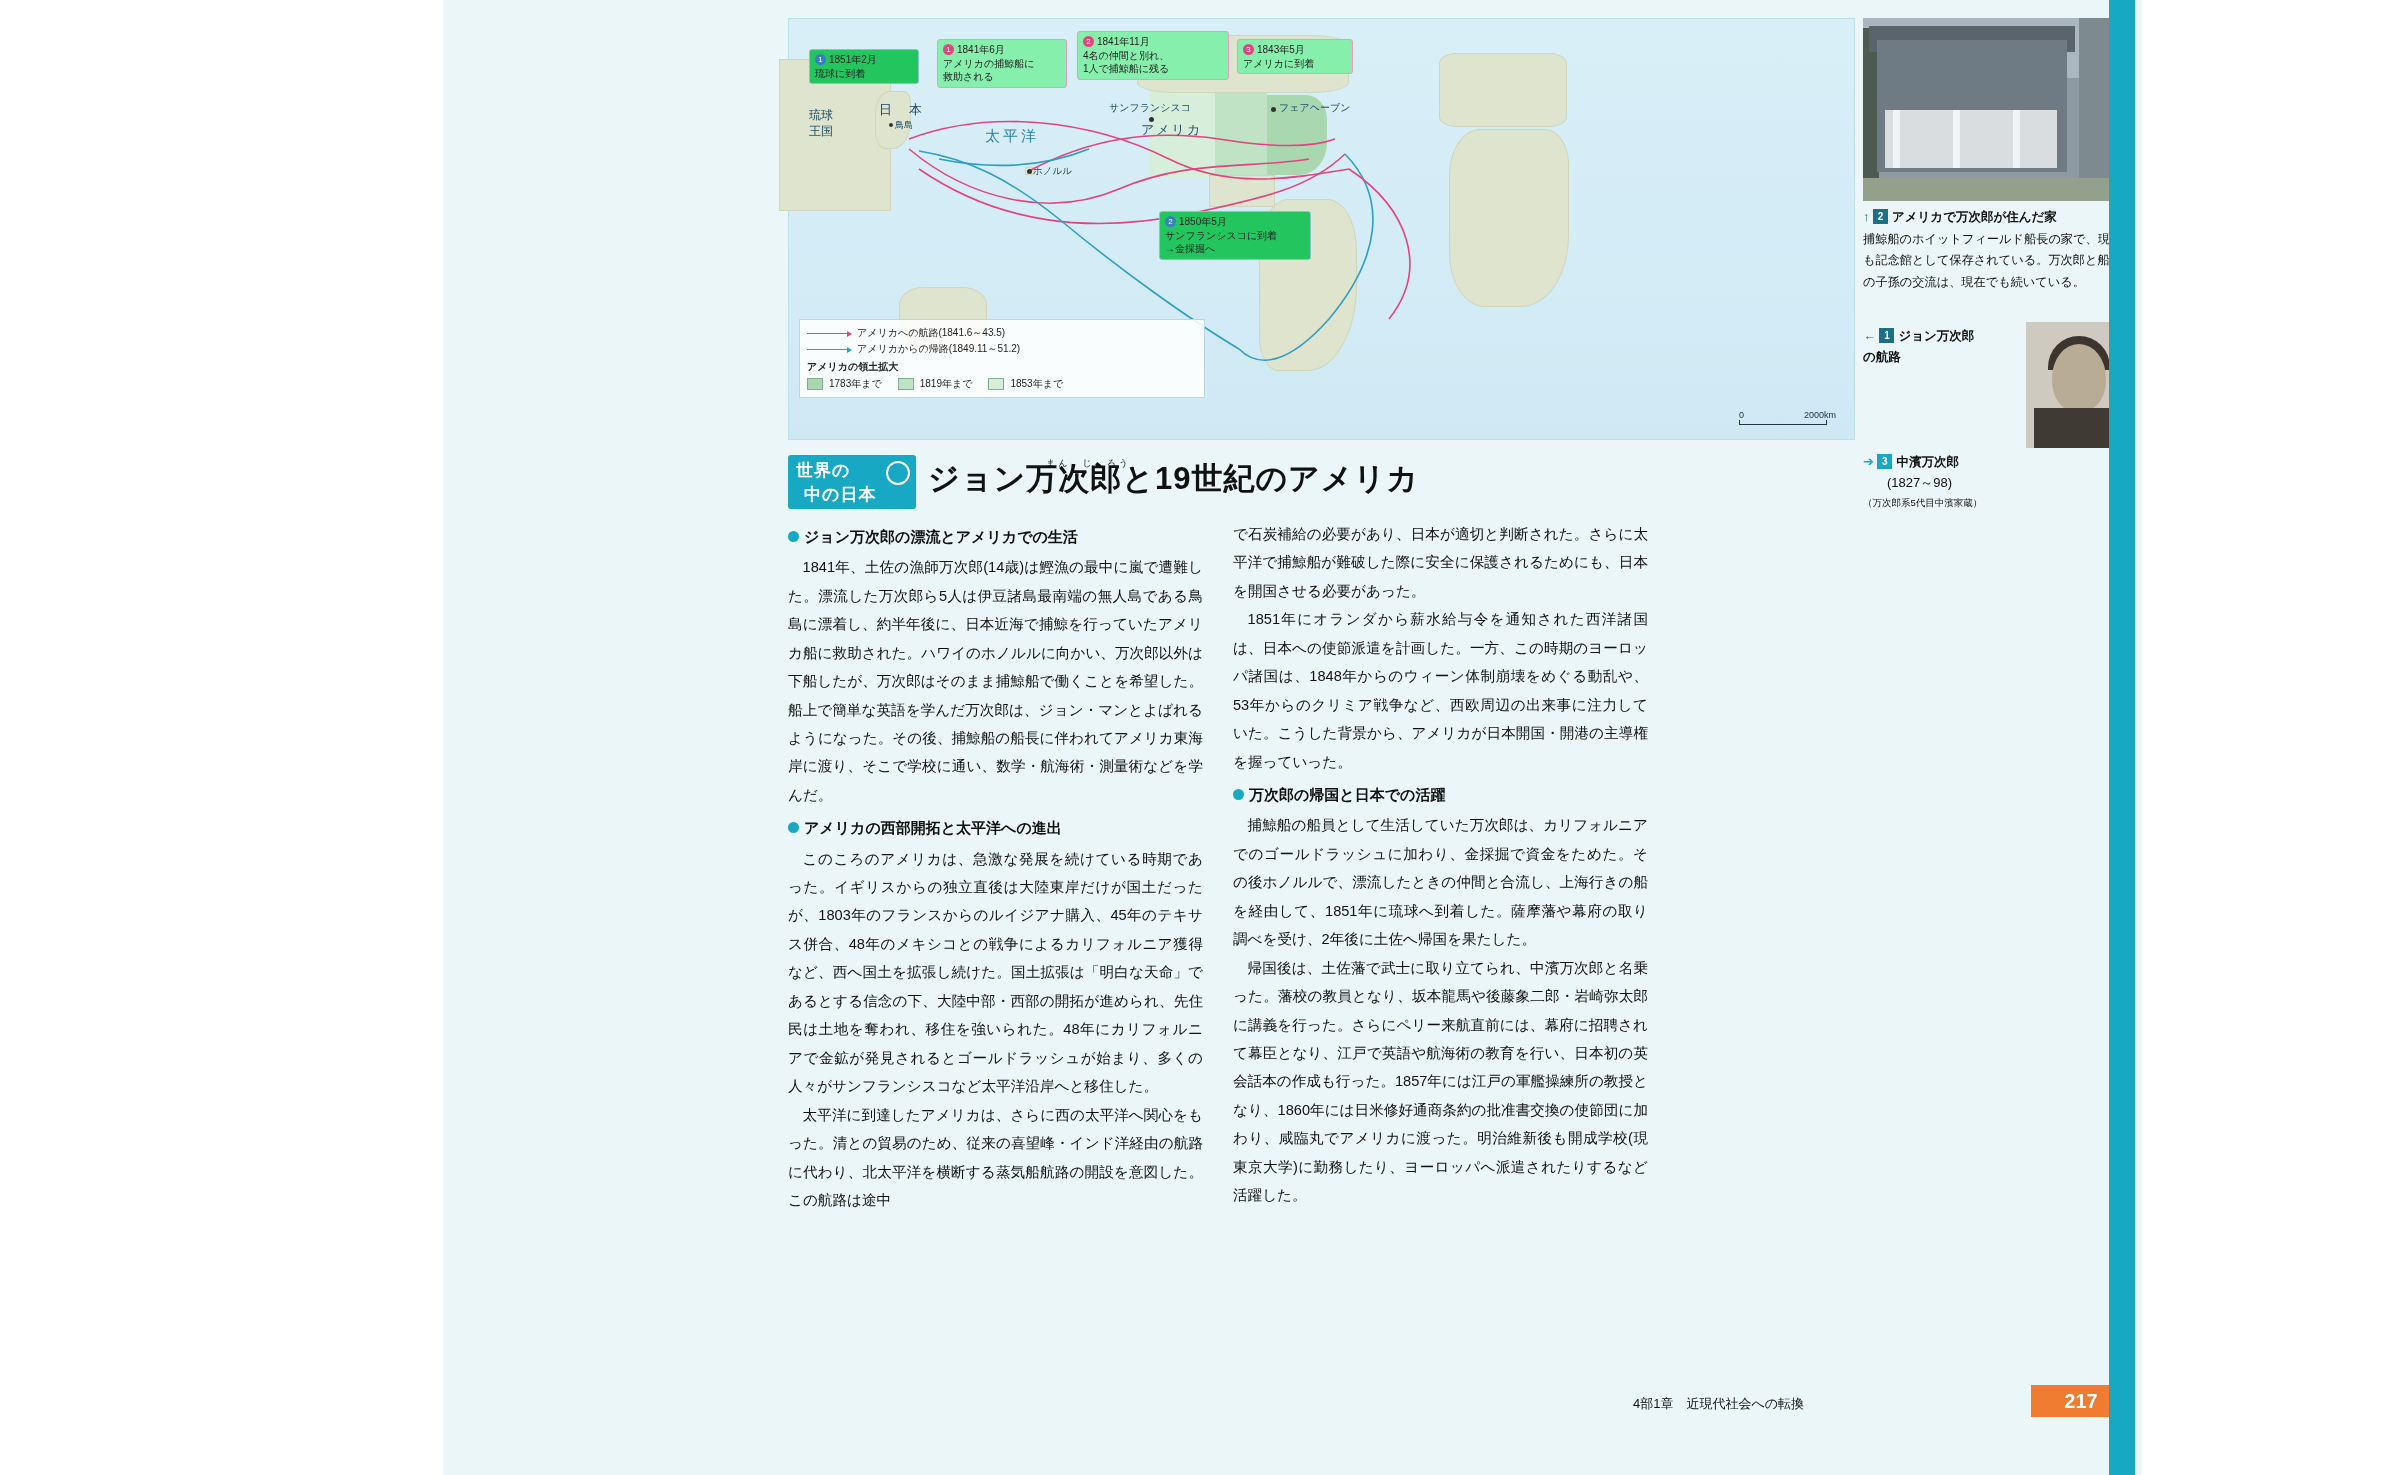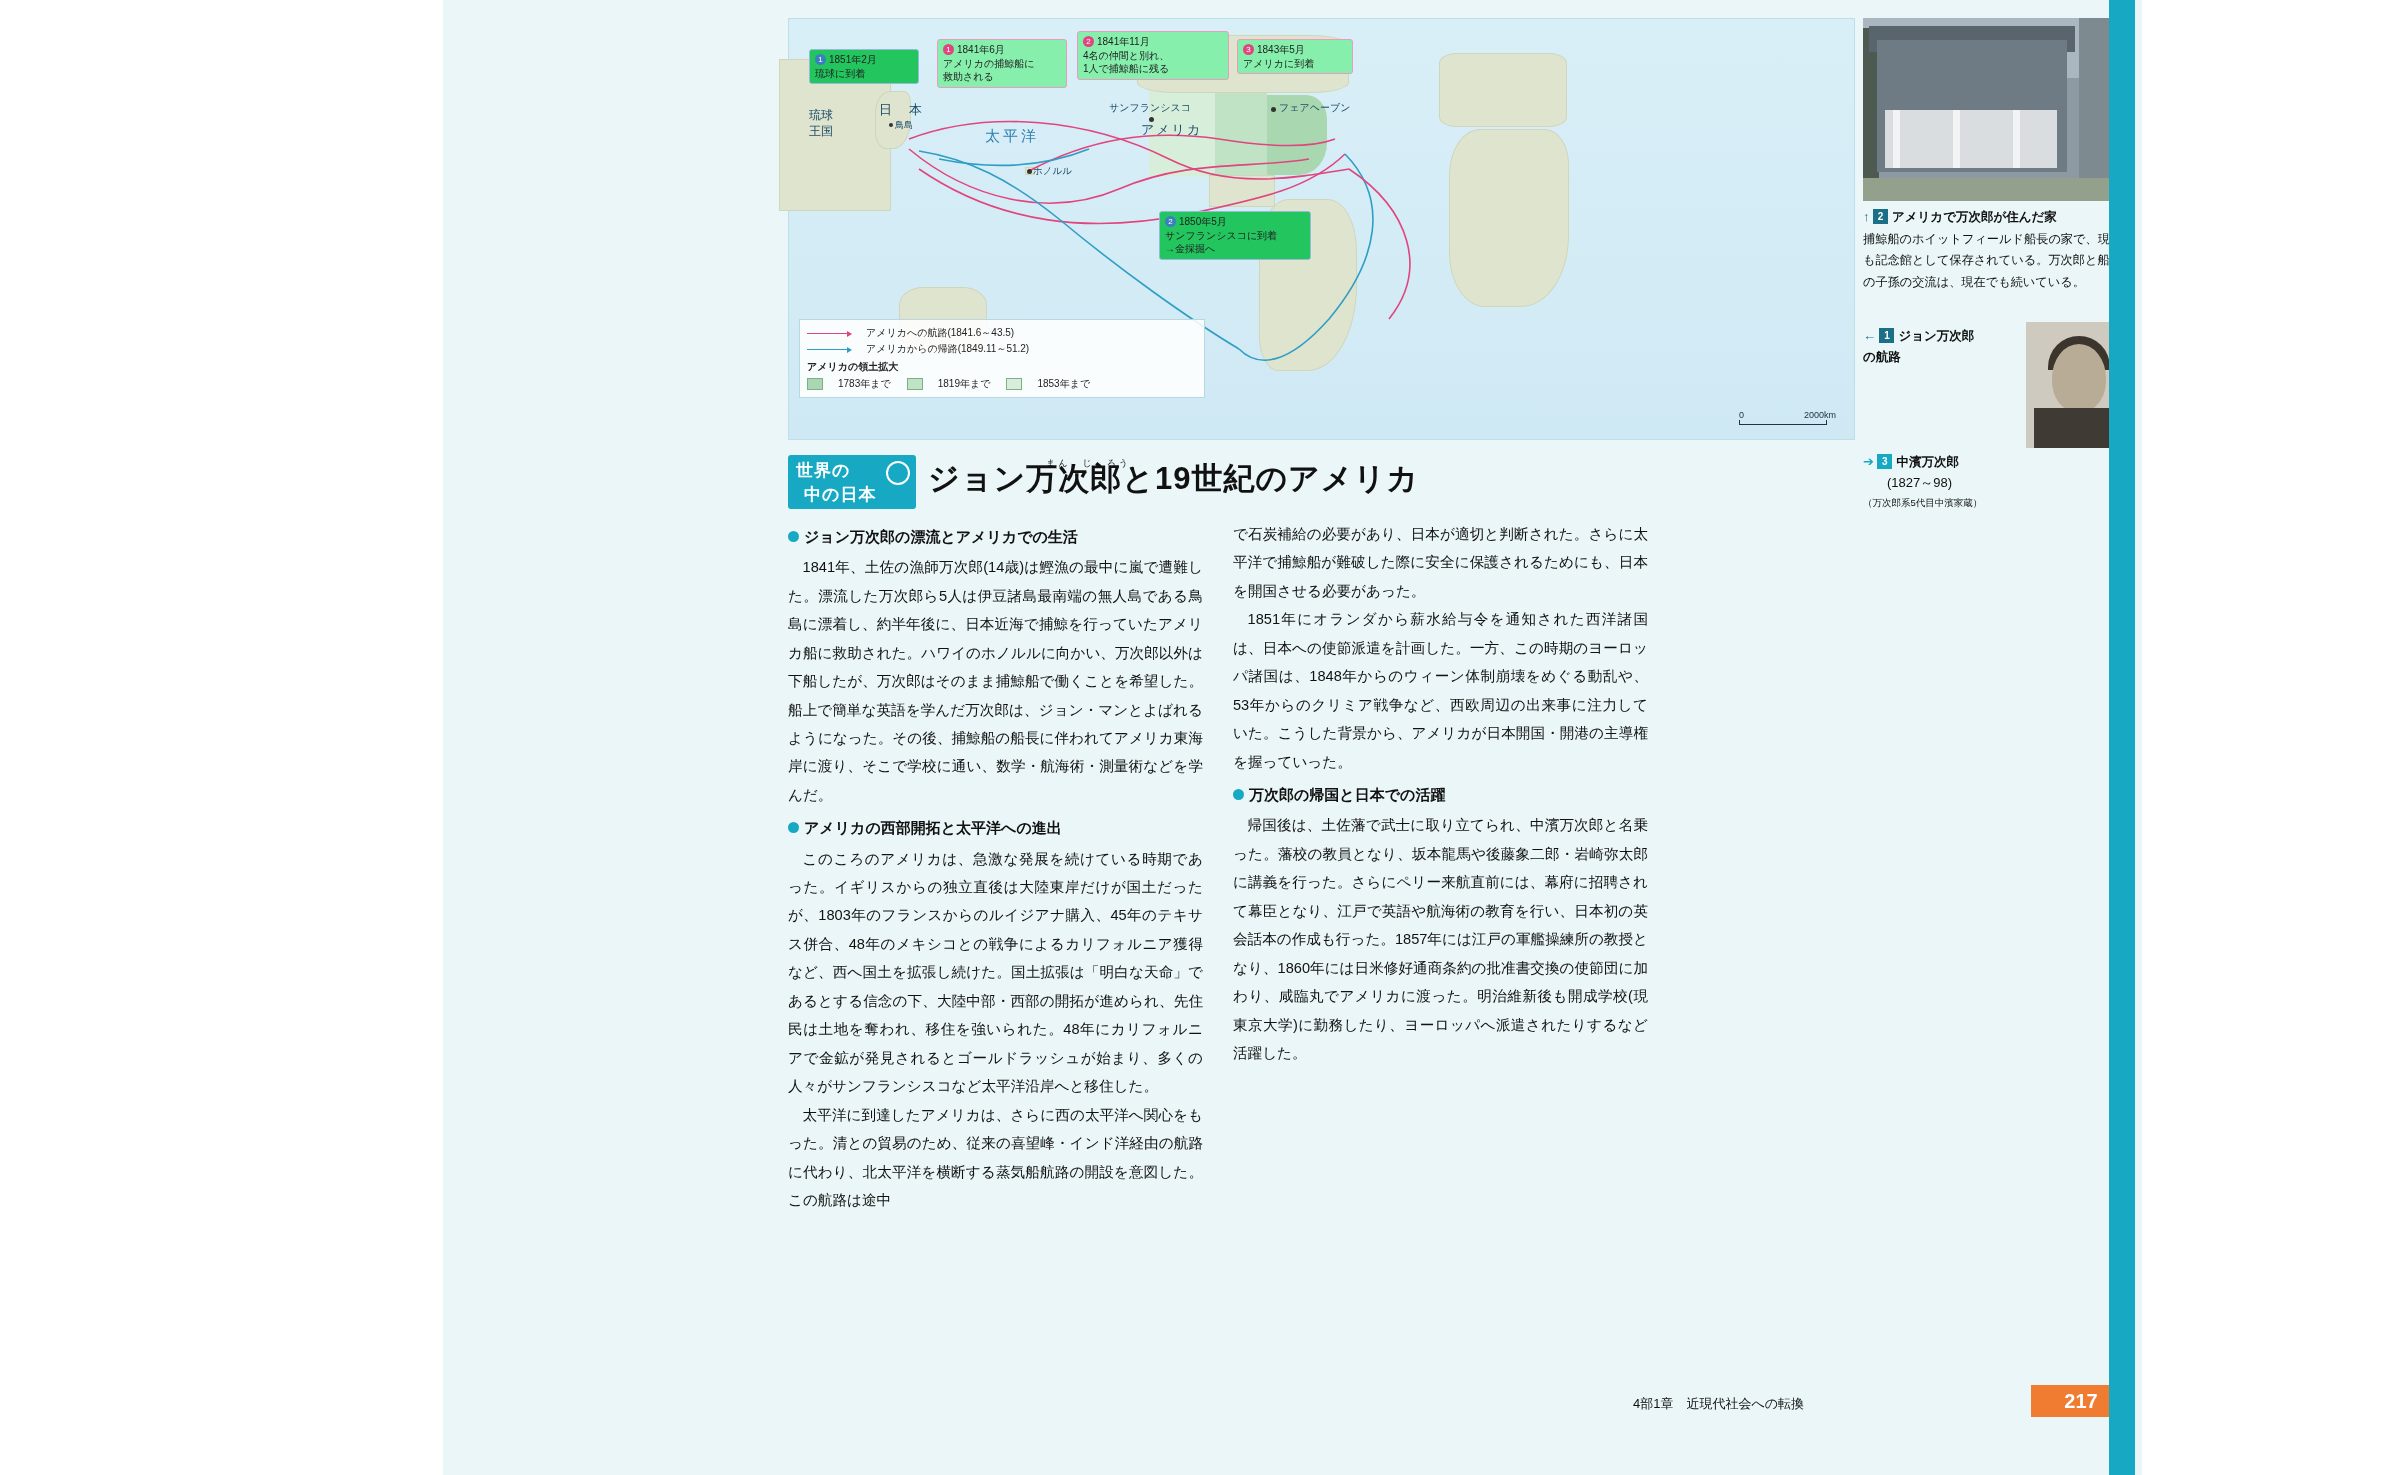--- a/index.html
+++ b/index.html
@@ -20,21 +20,21 @@
   .callout.pink{background:#86efac;border-color:#e79cc0;}
   .callout.blue{background:#22c55e;border-color:#92bcd8;}
   .cnum{display:inline-block;width:11px;height:11px;border-radius:50%;color:#fff;font-size:8px;line-height:11px;text-align:center;margin-right:3px;vertical-align:1px;}
   .cnum.p{background:#e1457f;}
   .cnum.b{background:#3c7fbf;}
   .maplabel{position:absolute;font-size:11px;color:#1b4b66;}
   .maplabel.big{font-size:15px;letter-spacing:3px;color:#2b6a88;}
   .maplabel.blue{color:#2b7fae;margin-top:20px;}
   .mapdot{position:absolute;width:5px;height:5px;border-radius:50%;background:#333;}
   .legendbox{position:absolute;left:10px;top:300px;width:390px;background:rgba(255,255,255,.88);border:1px solid #b9d7e0;padding:5px 7px;font-size:10px;line-height:1.6;color:#222;}
-  .lgline{display:flex;align-items:center;gap:15px;}
+  .lgline{display:flex;align-items:center;gap:6px;}
   .swatch{display:inline-block;width:14px;height:10px;border:1px solid #7fae8a;}
   .arrowline{display:inline-block;width:44px;height:0;border-top:1.5px solid #e1457f;position:relative;}
   .arrowline.b{border-top-color:#2f9ec4;}
   .arrowline:after{content:"";position:absolute;right:-1px;top:-3px;border-left:5px solid #e1457f;border-top:3px solid transparent;border-bottom:3px solid transparent;}
   .arrowline.b:after{border-left-color:#2f9ec4;}
   .scalebar{position:absolute;right:18px;bottom:14px;font-size:9px;color:#234;}
   .scalebar .bar{display:block;width:86px;height:4px;border:1px solid #234;border-top:none;}
 
   
   #photo1{position:absolute;left:1420px;top:18px;width:268px;height:183px;background:#8d9aa3;overflow:hidden;}
@@ -247,20 +247,21 @@
         <p class="para">このころのアメリカは、急激な発展を続けている時期であった。イギリスからの独立直後は大陸東岸だけが国土だったが、1803年のフランスからのルイジアナ購入、45年のテキサス併合、48年のメキシコとの戦争によるカリフォルニア獲得など、西へ国土を拡張し続けた。国土拡張は「明白な天命」であるとする信念の下、大陸中部・西部の開拓が進められ、先住民は土地を奪われ、移住を強いられた。48年にカリフォルニアで金鉱が発見されるとゴールドラッシュが始まり、多くの人々がサンフランシスコなど太平洋沿岸へと移住した。</p>
         <p class="para">太平洋に到達したアメリカは、さらに西の太平洋へ関心をもった。清との貿易のため、従来の喜望峰・インド洋経由の航路に代わり、北太平洋を横断する蒸気船航路の開設を意図した。この航路は途中</p>
       </div>
 
       <div class="col" id="colR">
         <p class="para" style="text-indent:0;">で石炭補給の必要があり、日本が適切と判断された。さらに太平洋で捕鯨船が難破した際に安全に保護されるためにも、日本を開国させる必要があった。</p>
         <p class="para">1851年にオランダから薪水給与令を通知された西洋諸国は、日本への使節派遣を計画した。一方、この時期のヨーロッパ諸国は、1848年からのウィーン体制崩壊をめぐる動乱や、53年からのクリミア戦争など、西欧周辺の出来事に注力していた。こうした背景から、アメリカが日本開国・開港の主導権を握っていった。</p>
         <div class="head" style="margin-top:4px;">
           <span class="bullet"></span><span>万次郎の帰国と日本での活躍</span>
         </div>
+        <p class="para">捕鯨船の船員として生活していた万次郎は、カリフォルニアでのゴールドラッシュに加わり、金採掘で資金をためた。その後ホノルルで、漂流したときの仲間と合流し、上海行きの船を経由して、1851年に琉球へ到着した。薩摩藩や幕府の取り調べを受け、2年後に土佐へ帰国を果たした。</p>
         <p class="para">帰国後は、土佐藩で武士に取り立てられ、中濱万次郎と名乗った。藩校の教員となり、坂本龍馬や後藤象二郎・岩崎弥太郎に講義を行った。さらにペリー来航直前には、幕府に招聘されて幕臣となり、江戸で英語や航海術の教育を行い、日本初の英会話本の作成も行った。1857年には江戸の軍艦操練所の教授となり、1860年には日米修好通商条約の批准書交換の使節団に加わり、咸臨丸でアメリカに渡った。明治維新後も開成学校(現 東京大学)に勤務したり、ヨーロッパへ派遣されたりするなど活躍した。</p>
       </div>
 
       <div id="footer">4部1章　近現代社会への転換</div>
       <div id="pagenum">217</div>
 
     </div>
   </div>
   <div id="rightbar"></div>
 </div>

